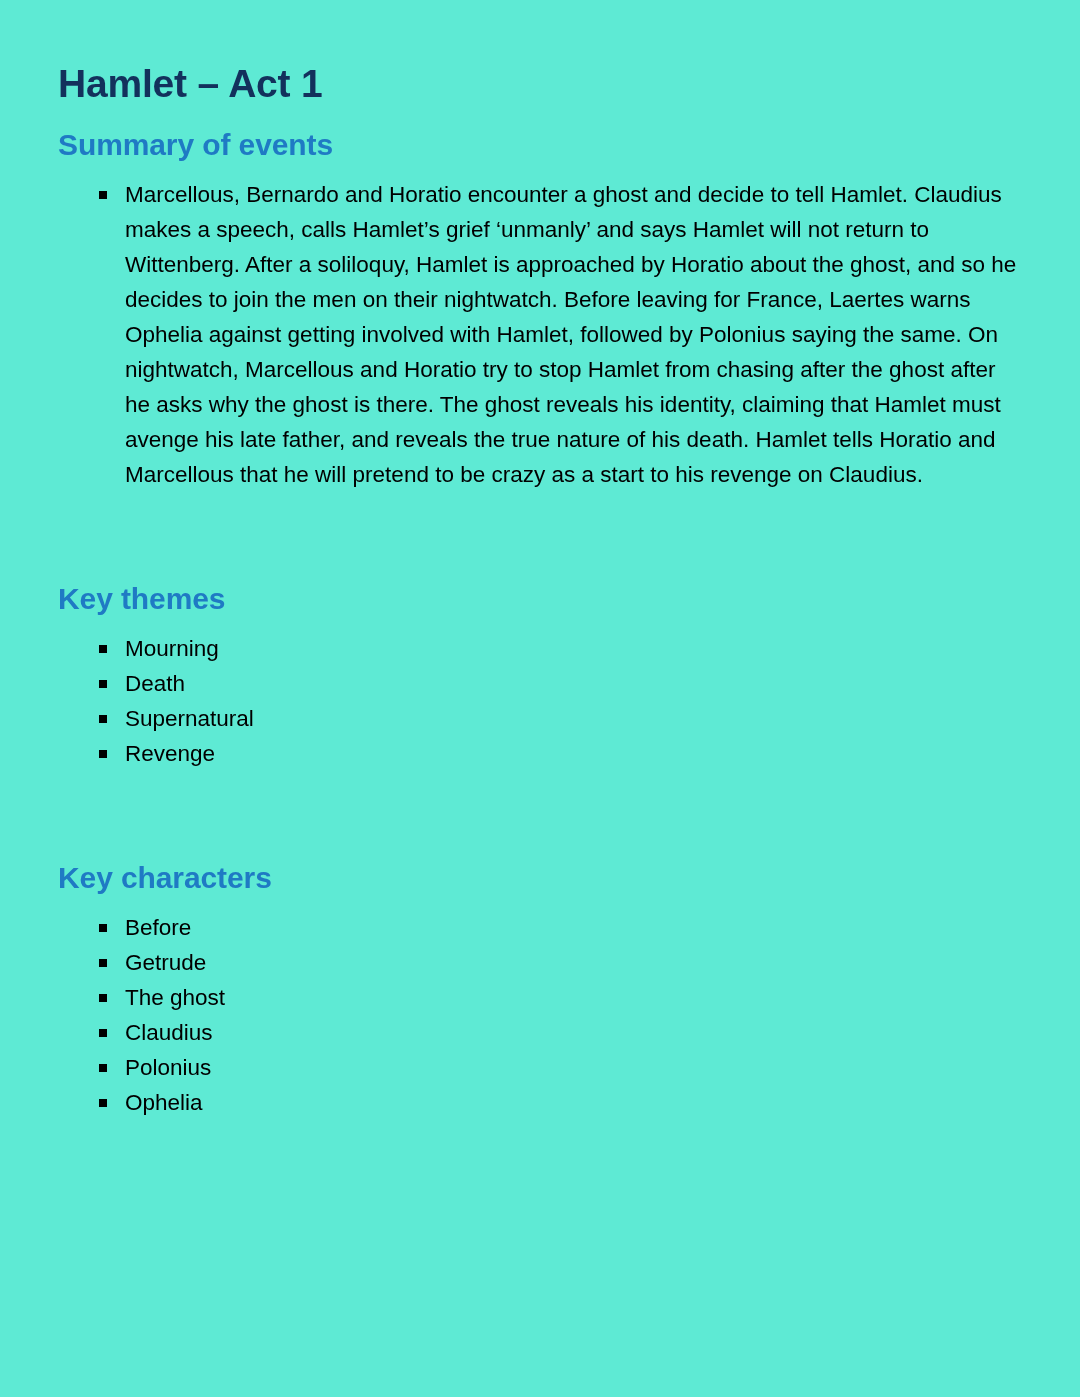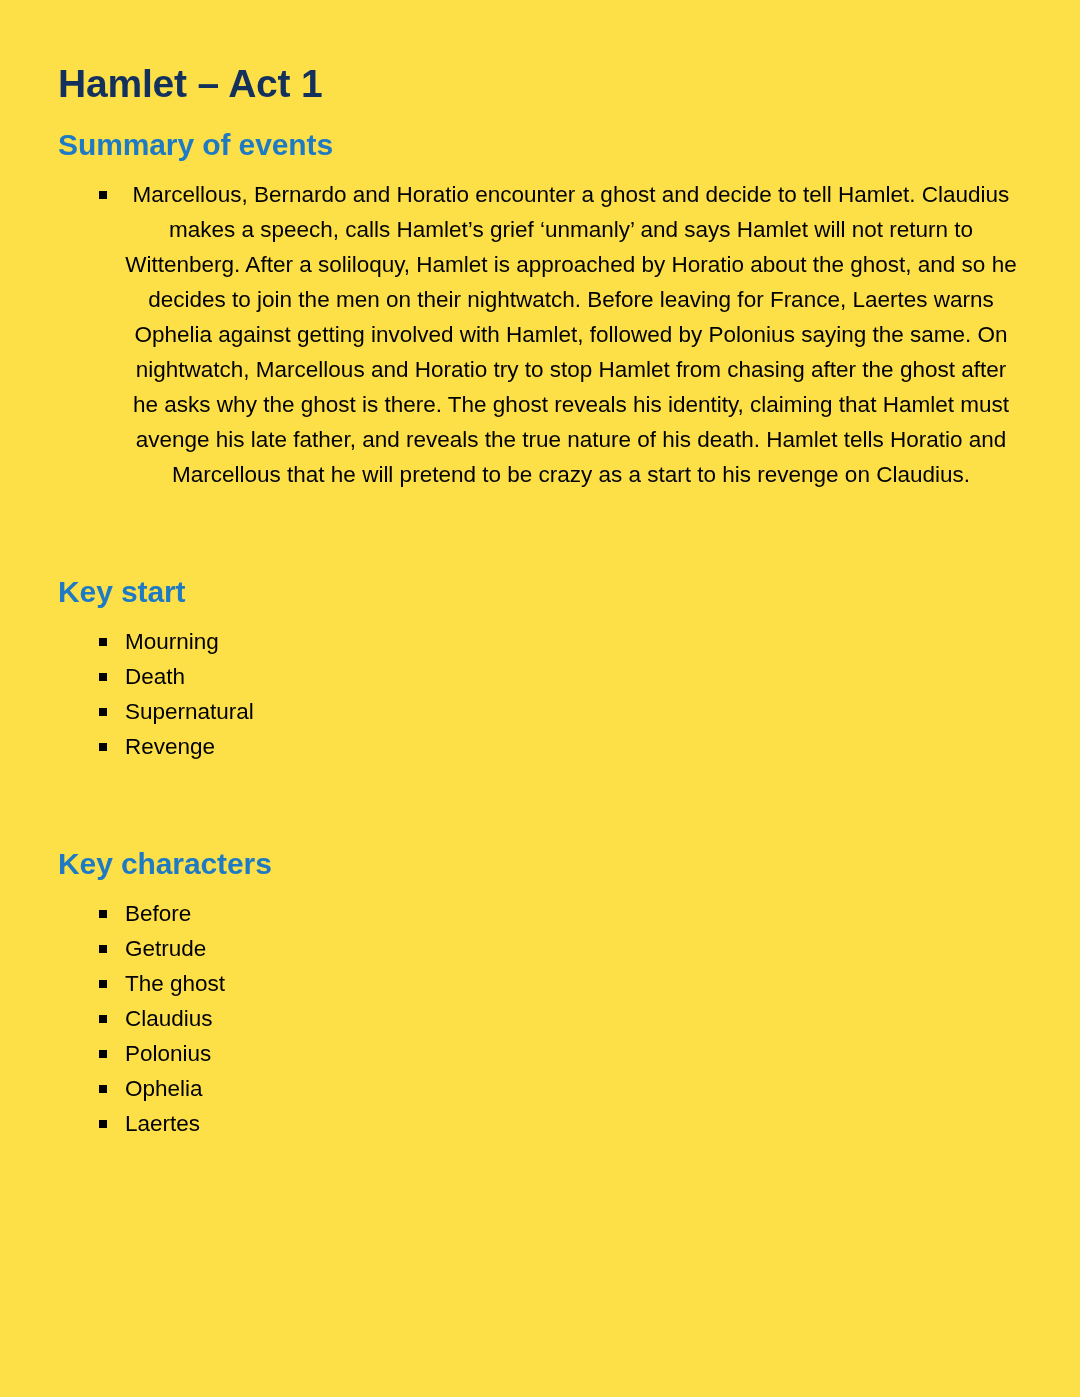--- a/index.html
+++ b/index.html
@@ -12,21 +12,21 @@
     height: 1397px;
     font-family: "Liberation Sans", sans-serif;
     color: #000000;
     overflow: hidden;
   }
 
   .page {
     position: relative;
     width: 1080px;
     height: 1397px;
-    background: #fde047;
+    background: #5eead4;
     box-sizing: border-box;
     padding: 4px;
   }
 
   .content {
     position: absolute;
     left: 58px;
     top: 62px;
     width: 970px;
   }
@@ -40,21 +40,21 @@
     margin: 0 0 20px 0;
     white-space: nowrap;
   }
 
   .section-heading {
     font-size: 30px;
     font-weight: bold;
     color: #1f7ac4;
     letter-spacing: -0.1px;
     line-height: 1.2;
-    margin: 0 0 14px 0;
+    margin: 7px 0 14px 0;
   }
 
   .section-gap {
     height: 82px;
   }
 
   ul.bullets {
     list-style: none;
     margin: 0;
     padding: 0;
@@ -76,21 +76,21 @@
     width: 8px;
     height: 8px;
     background: #000000;
   }
 
   ul.bullets.tight > li {
     line-height: 35px;
   }
 
   .para-item {
-    text-align: center;
+    text-align: left;
   }
 
   .para-item .txt {
     display: block;
     max-width: 892px;
   }
 
   .themes-list > li,
   .characters-list > li {
     white-space: nowrap;
@@ -108,21 +108,21 @@
 
     <ul class="bullets summary-list">
       <li class="para-item">
         <span class="sq"></span>
         <span class="txt">Marcellous, Bernardo and Horatio encounter a ghost and decide to tell Hamlet. Claudius makes a speech, calls Hamlet’s grief ‘unmanly’ and says Hamlet will not return to Wittenberg. After a soliloquy, Hamlet is approached by Horatio about the ghost, and so he decides to join the men on their nightwatch. Before leaving for France, Laertes warns Ophelia against getting involved with Hamlet, followed by Polonius saying the same. On nightwatch, Marcellous and Horatio try to stop Hamlet from chasing after the ghost after he asks why the ghost is there. The ghost reveals his identity, claiming that Hamlet must avenge his late father, and reveals the true nature of his death. Hamlet tells Horatio and Marcellous that he will pretend to be crazy as a start to his revenge on Claudius.</span>
       </li>
     </ul>
 
     <div class="section-gap"></div>
 
-    <h2 class="section-heading">Key start</h2>
+    <h2 class="section-heading">Key themes</h2>
 
     <ul class="bullets tight themes-list">
       <li>
         <span class="sq"></span>
         <span>Mourning</span>
       </li>
       <li>
         <span class="sq"></span>
         <span>Death</span>
       </li>
@@ -158,20 +158,16 @@
         <span>Claudius</span>
       </li>
       <li>
         <span class="sq"></span>
         <span>Polonius</span>
       </li>
       <li>
         <span class="sq"></span>
         <span>Ophelia</span>
       </li>
-      <li>
-        <span class="sq"></span>
-        <span>Laertes</span>
-      </li>
     </ul>
 
   </div>
 </div>
 
 </body></html>

